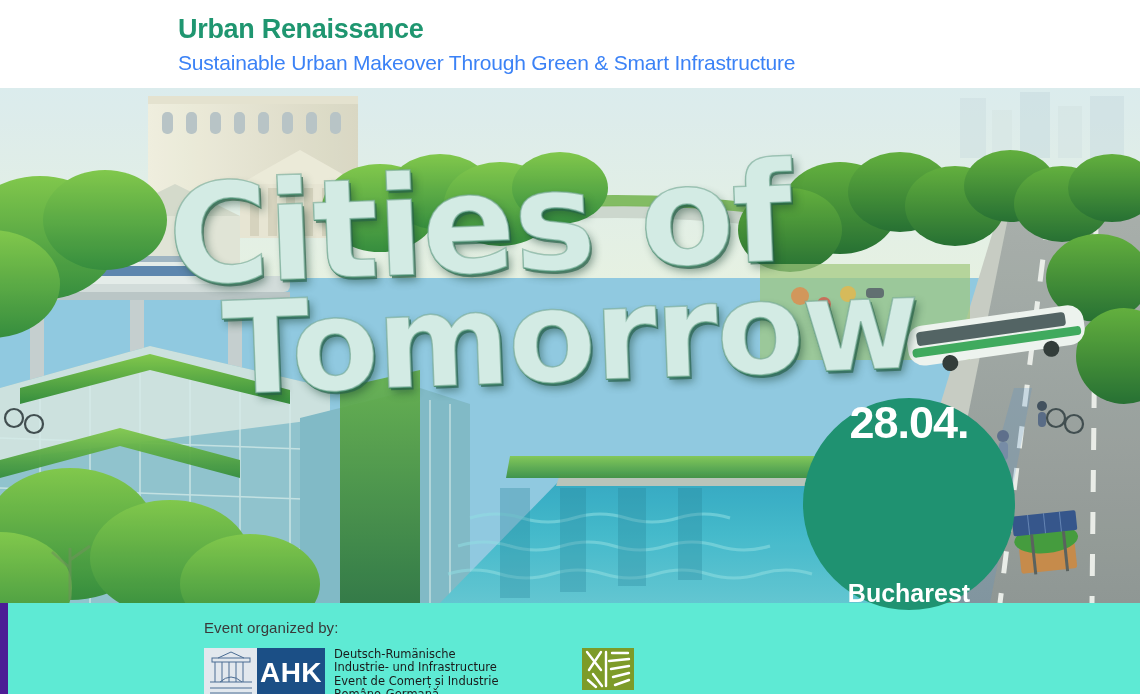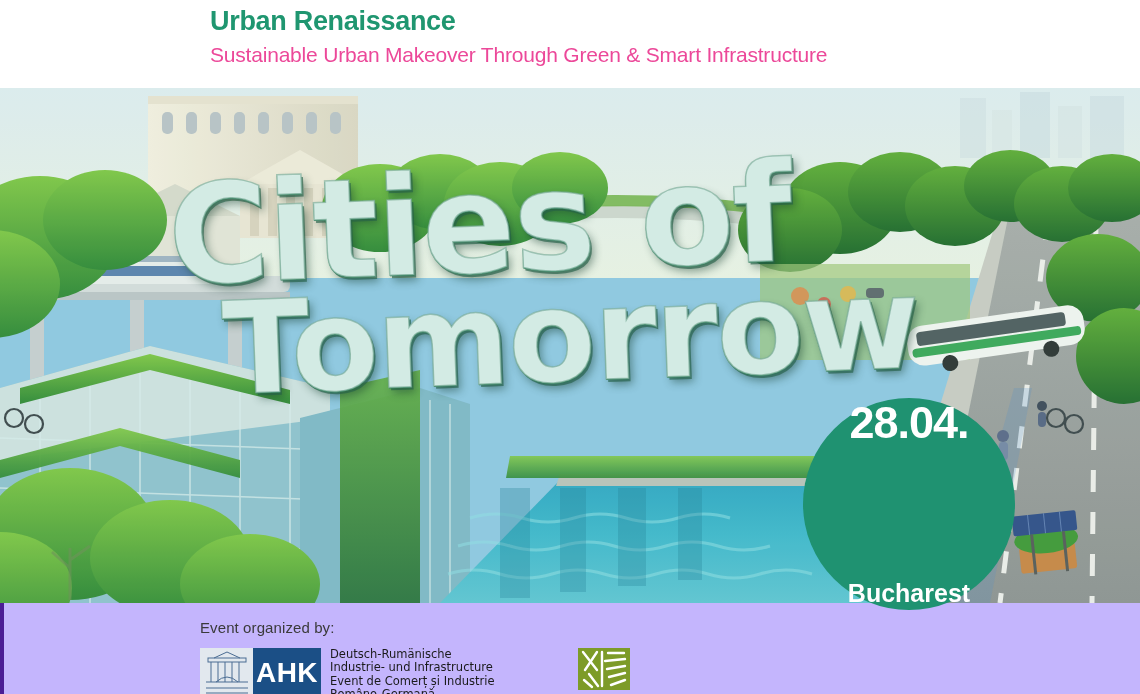--- a/index.html
+++ b/index.html
@@ -18,34 +18,33 @@
     background: #ffffff;
   }
 
   
   .header {
     position: absolute;
     left: 0; top: 0;
     width: 964px; height: 88px;
     background: #ffffff;
     padding-left: 178px;
-    padding-top: 4px;
-    margin-left: 32px;
+    padding-top: 12px;
   }
   .header-title {
     font-size: 27px;
     font-weight: bold;
     color: #1f9670;
     letter-spacing: -0.3px;
     line-height: 34px;
   }
   .header-subtitle {
     font-size: 21px;
     font-weight: normal;
-    color: #ec4899;
+    color: #3b82f6;
     letter-spacing: -0.2px;
     line-height: 30px;
     margin-top: 2px;
   }
 
   
   .hero {
     position: absolute;
     left: 0; top: 88px;
     width: 1140px; height: 515px;
@@ -111,22 +110,22 @@
     font-weight: bold;
     line-height: 34px;
     margin-top: 4px;
   }
 
   
   .footer {
     position: absolute;
     left: 0; top: 603px;
     width: 1140px; height: 91px;
-    background: #c4b5fd;
-    border-left: 4px solid #4c1d95;
+    background: #5eead4;
+    border-left: 8px solid #4c1d95;
   }
   .organized-label {
     position: absolute;
     left: 196px; top: 16px;
     font-size: 15px;
     color: #3a3a3a;
     letter-spacing: 0.1px;
   }
 
   .logos {

